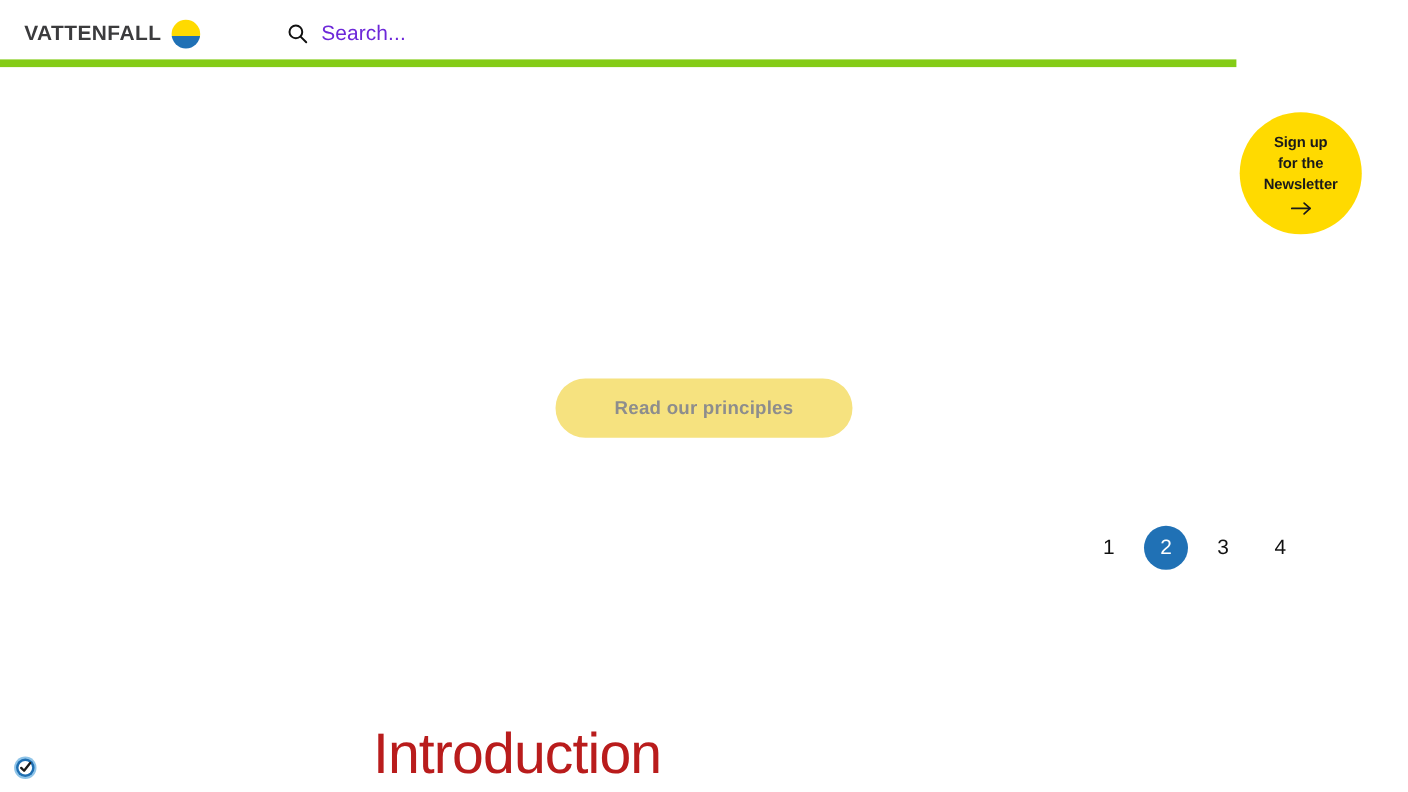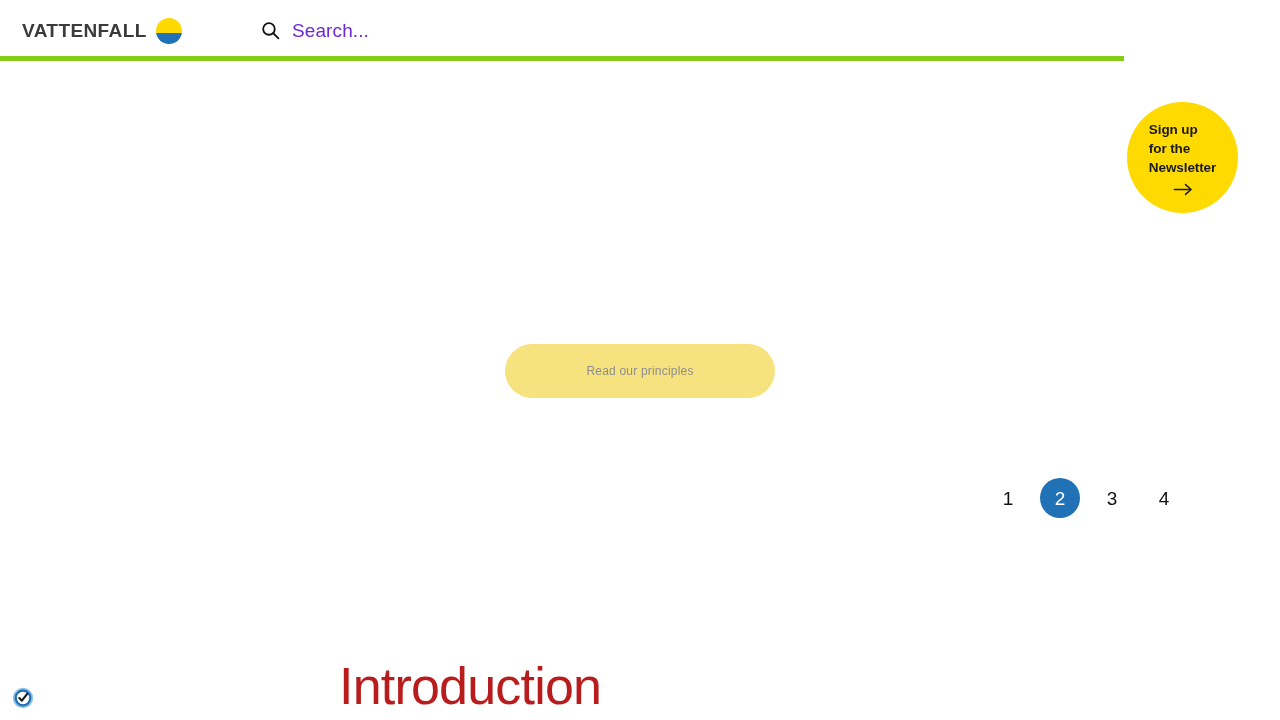--- a/index.html
+++ b/index.html
@@ -18,21 +18,21 @@
     position: relative;
   }
 
   
   .header {
     position: absolute;
     top: 0; left: 0;
     width: 1124px;
     height: 61px;
     background: #ffffff;
-    border-bottom: 5px solid #84cc16;
+    border-bottom: 7px solid #84cc16;
     display: flex;
     align-items: center;
   }
 
   .brand {
     position: absolute;
     left: 22px;
     top: 0;
     height: 61px;
     display: flex;
@@ -121,20 +121,21 @@
     cursor: pointer;
     border: none;
     padding: 0;
   }
 
   .newsletter-text {
     font-size: 13.5px;
     font-weight: bold;
     line-height: 19px;
     color: #1a1a1a;
+    text-align: center;
     letter-spacing: -0.1px;
   }
 
   .newsletter-arrow {
     margin-top: 6px;
     width: 20px;
     height: 13px;
     display: block;
   }
 
@@ -143,22 +144,22 @@
     position: absolute;
     left: 505px;
     top: 344px;
     width: 270px;
     height: 54px;
     border-radius: 27px;
     background: #f6e27f;
     border: none;
     cursor: pointer;
     font-family: "Liberation Sans", sans-serif;
-    font-size: 12px;
-    font-weight: 400;
+    font-size: 17px;
+    font-weight: 700;
     color: #8d8d8d;
     letter-spacing: 0.2px;
     display: flex;
     align-items: center;
     justify-content: center;
   }
 
   
   .pagination {
     position: absolute;

